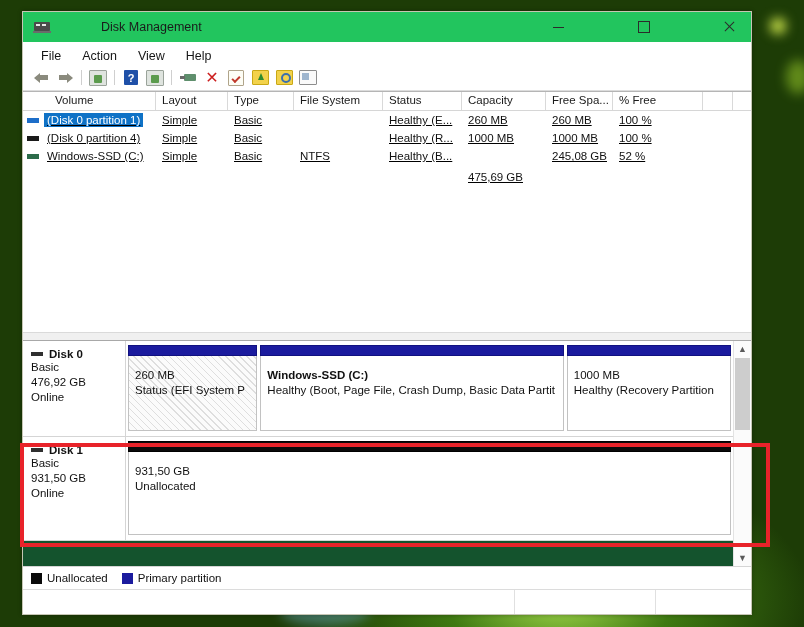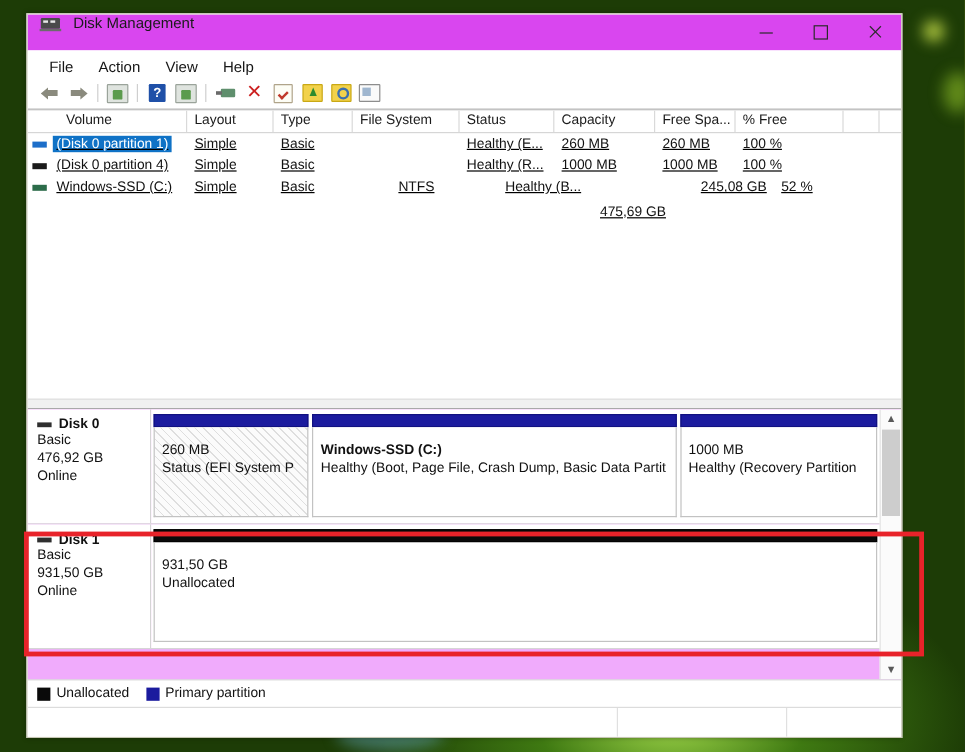--- a/index.html
+++ b/index.html
@@ -23,21 +23,21 @@
   
   #window{
     position:absolute;left:22px;top:11px;width:728px;height:602px;
     background:#ffffff;
     border:1px solid #c6c6b4;
     box-shadow:0 0 4px rgba(0,0,0,.35);
     display:flex;flex-direction:column;
     overflow:hidden;
   }
   
-  #titlebar{height:30px;flex:0 0 30px;display:flex;background:#d946ef;}
+  #titlebar{height:30px;flex:0 0 30px;display:flex;align-items:center;background:#22c55e;gap:40px;}
   #title-icon{width:22px;height:16px;margin-left:9px;position:relative;flex:0 0 auto;}
   #title-icon .body{position:absolute;left:2px;top:3px;width:16px;height:9px;background:#4a4a4a;border-radius:1px;}
   #title-icon .slot1{position:absolute;left:4px;top:5px;width:4px;height:2px;background:#e8e8e8;}
   #title-icon .slot2{position:absolute;left:10px;top:5px;width:4px;height:2px;background:#e8e8e8;}
   #title-icon .base{position:absolute;left:1px;top:12px;width:18px;height:2px;background:#6b6b6b;}
   #title-text{font-size:12.5px;color:#1a1a1a;margin-left:7px;white-space:nowrap;}
   #titlebar-spacer{flex:1 1 auto;}
   .wbtn{width:45px;height:30px;display:flex;align-items:center;justify-content:center;font-size:12px;color:#2b2b2b;}
   .glyph-min{display:block;width:11px;height:1px;background:#2b2b2b;}
   .glyph-max{display:block;width:10px;height:10px;border:1px solid #2b2b2b;}
@@ -86,21 +86,21 @@
   .cell{font-size:11.5px;color:#111;padding-left:6px;box-sizing:border-box;white-space:nowrap;overflow:hidden;}
   .vol-cell{display:flex;align-items:center;padding-left:4px;box-sizing:border-box;}
   .vol-swatch{width:12px;height:5px;flex:0 0 12px;margin-right:5px;}
   .vol-name{font-size:11.5px;color:#111;padding:1px 3px;white-space:nowrap;}
   .row.selected .vol-name{background:#0f72c6;color:#fff;}
 
   
   #splitter{flex:0 0 7px;background:#f0f0f0;border-top:1px solid #dadada;border-bottom:1px solid #a8a8a8;}
 
   
-  #graphview{flex:1 1 auto;position:relative;background:#f0abfc;overflow:hidden;}
+  #graphview{flex:1 1 auto;position:relative;background:#14532d;overflow:hidden;}
   #graph-inner{position:absolute;left:0;top:0;right:17px;bottom:0;overflow:hidden;}
   .diskrow{display:flex;border-bottom:1px solid #d5d5d5;box-sizing:border-box;}
   .diskinfo{flex:0 0 103px;padding:7px 0 0 8px;box-sizing:border-box;border-right:1px solid #d5d5d5;background:#fff;}
   .diskinfo .dl{display:flex;align-items:center;}
   .dskswatch{width:12px;height:4px;background:#2f2f2f;margin-right:6px;flex:0 0 12px;}
   .dname{font-size:11.5px;font-weight:bold;color:#111;}
   .dmeta{font-size:11.5px;color:#111;line-height:15px;}
   .partarea{flex:1 1 auto;display:flex;padding:4px 3px 5px 2px;box-sizing:border-box;gap:3px;background:#fff;}
   .part{box-sizing:border-box;display:flex;flex-direction:column;}
   .partbar{height:11px;flex:0 0 11px;}
@@ -269,21 +269,21 @@
           <div class="cell" style="flex: 0 0 90px;">100 %</div>
           <div class="cell" style="flex: 0 0 30px;"></div>
         </div>
         <div class="row">
           <div class="cell vol-cell" style="flex: 0 0 133px;">
             <span class="vol-swatch" style="background: rgb(44, 108, 74);"></span>
             <span class="vol-name">Windows-SSD (C:)</span>
           </div>
           <div class="cell" style="flex: 0 0 72px;">Simple</div>
           <div class="cell" style="flex: 0 0 66px;">Basic</div>
-          <div class="cell" style="flex: 0 0 89px; margin-left: 32px;">NTFS</div>
+          <div class="cell" style="flex: 0 0 89px;">NTFS</div>
           <div class="cell" style="flex: 0 0 79px;">Healthy (B...</div>
           <div class="cell" style="flex: 0 0 84px; margin-top: 41px;">475,69 GB</div>
           <div class="cell" style="flex: 0 0 67px;">245,08 GB</div>
           <div class="cell" style="flex: 0 0 90px;">52 %</div>
           <div class="cell" style="flex: 0 0 30px;"></div>
         </div>
       </div>
   </div>
 
   <div id="splitter"></div>

